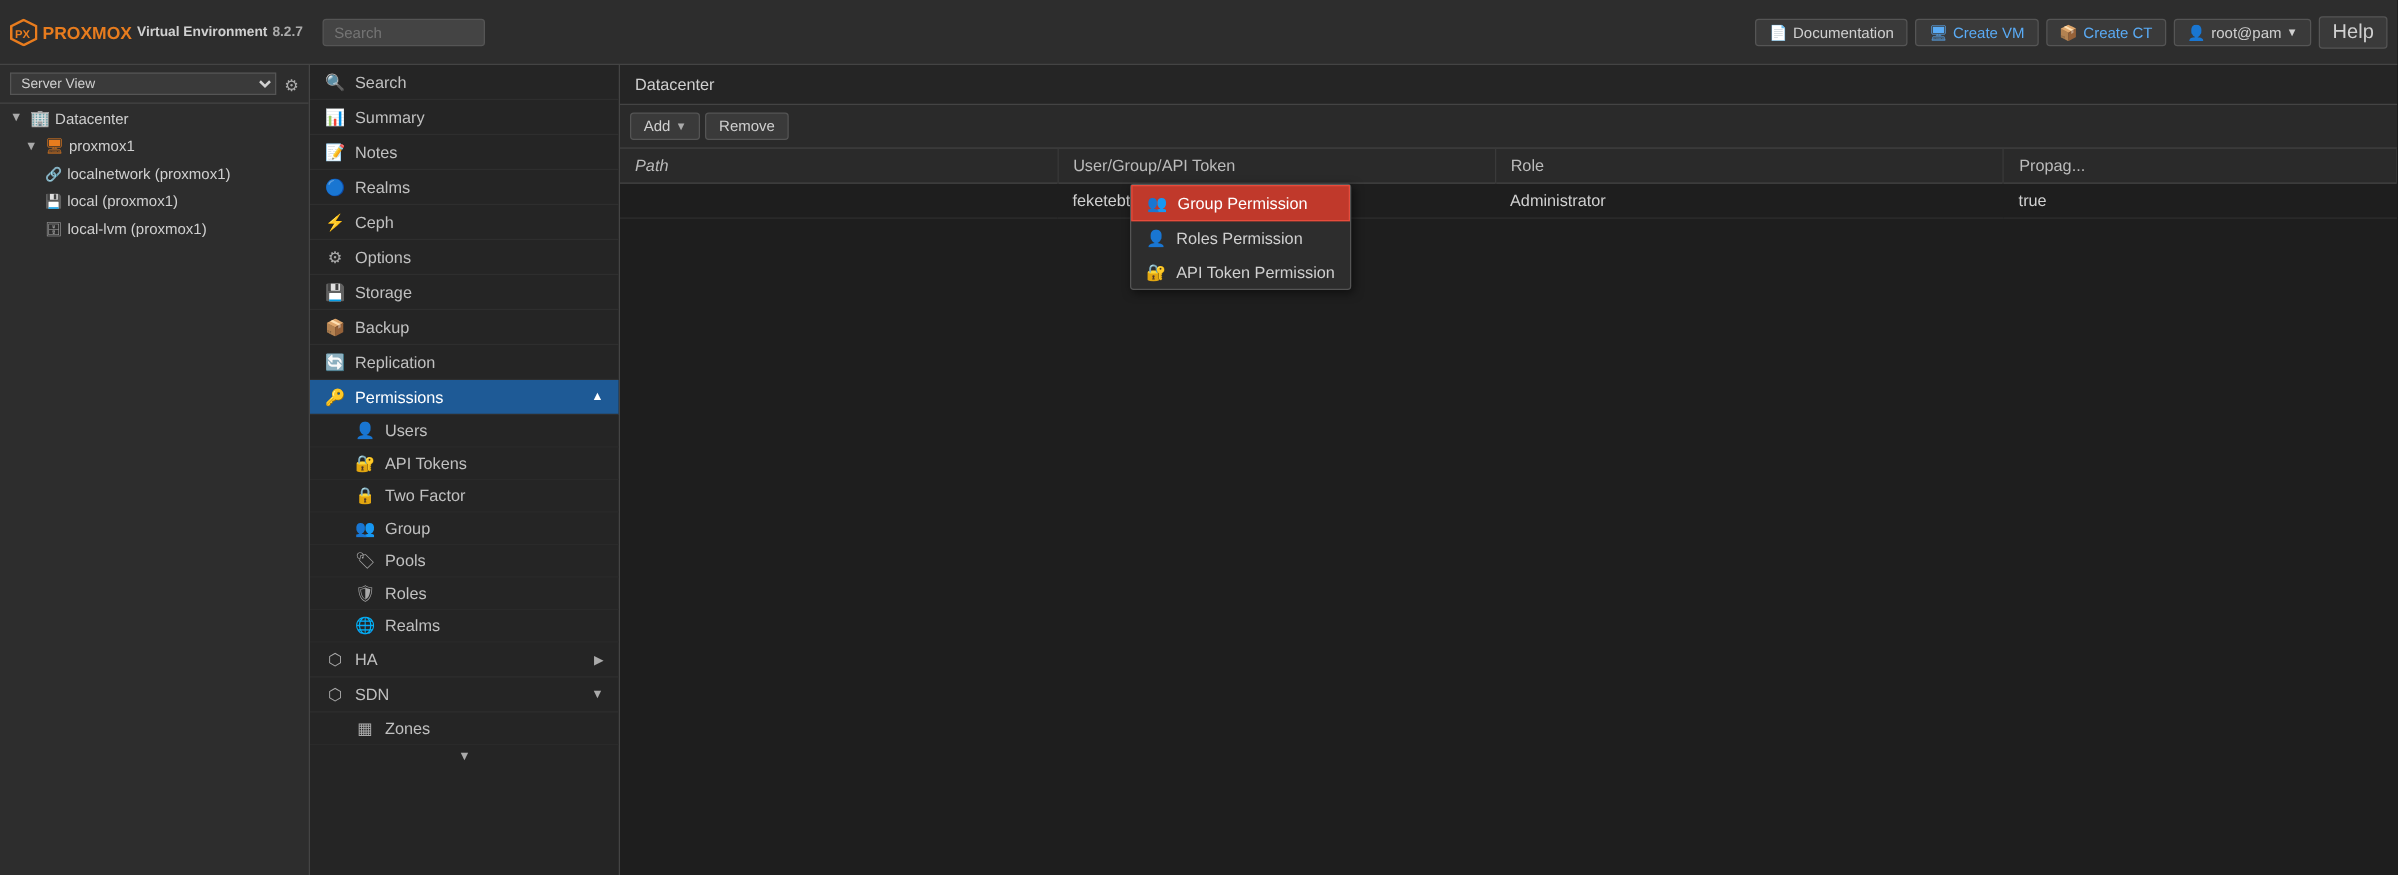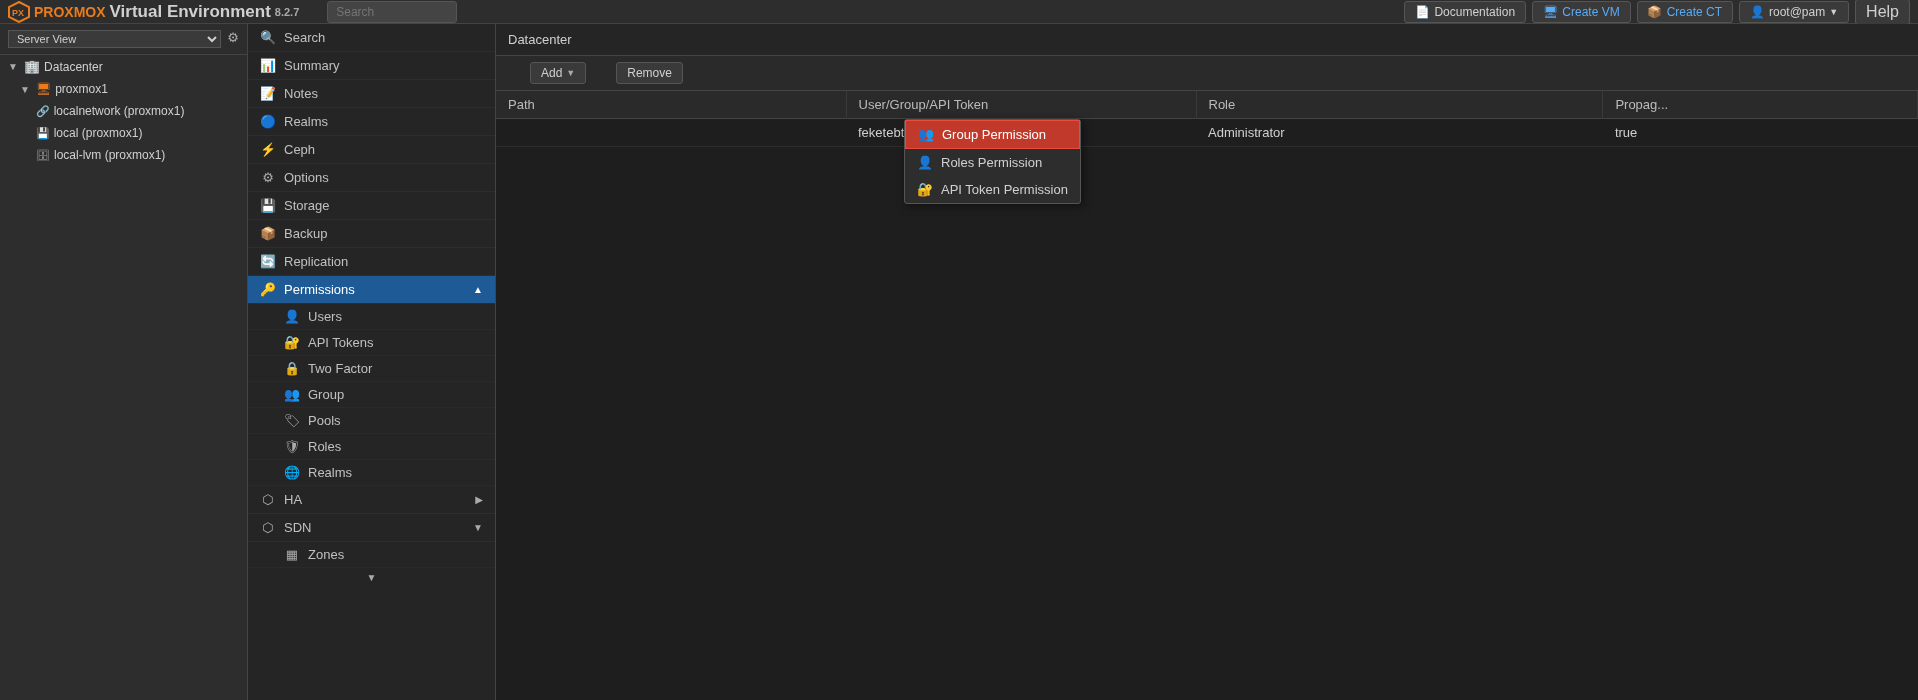--- a/index.html
+++ b/index.html
@@ -12,23 +12,23 @@
       overflow: hidden;
       display: flex;
       flex-direction: column;
     }
 
     
     .topbar {
       display: flex;
       align-items: center;
       background: #2d2d2d;
-      height: 24px;
+      height: 52px;
       padding: 0 8px;
-      gap: 24px;
+      gap: 12px;
       border-bottom: 1px solid #444;
       flex-shrink: 0;
     }
     .logo {
       display: flex;
       align-items: center;
       gap: 4px;
       color: #e87c1e;
       font-weight: bold;
       font-size: 14px;
@@ -91,21 +91,21 @@
       width: 248px;
       background: #2d2d2d;
       border-right: 1px solid #444;
       display: flex;
       flex-direction: column;
       overflow-y: auto;
       flex-shrink: 0;
     }
     .sidebar-header {
       display: flex;
-      align-items: flex-start;
+      align-items: flex-end;
       padding: 6px 8px;
       border-bottom: 1px solid #444;
       gap: 6px;
     }
     .sidebar-header-select {
       background: #3a3a3a;
       border: 1px solid #555;
       color: #d0d0d0;
       font-size: 11px;
       padding: 1px 4px;
@@ -197,21 +197,20 @@
       display: flex;
       align-items: center;
       gap: 4px;
       background: #3a3a3a;
       border: 1px solid #555;
       color: #d0d0d0;
       padding: 3px 10px;
       border-radius: 3px;
       font-size: 12px;
       cursor: pointer;
-      margin-left: 26px;
     }
     .toolbar-btn .dropdown-arrow { font-size: 9px; color: #aaa; }
     .table-container {
       flex: 1;
       overflow-y: auto;
     }
     table {
       width: 100%;
       border-collapse: collapse;
       font-size: 13px;
@@ -227,21 +226,21 @@
       font-weight: normal;
       border-right: 1px solid #3a3a3a;
     }
     tbody tr {
       border-bottom: 1px solid #2e2e2e;
     }
     tbody td {
       padding: 6px 12px;
       color: #d0d0d0;
     }
-    .col-path { width: 350px; }
+    .col-path { width: 350px; font-style: italic; }
     .col-user { width: 350px; margin-left: 28px; }
     .col-role { flex: 1; }
     .dropdown-menu {
       position: absolute;
       top: 95px;
       left: 408px;
       background: #2d2d2d;
       border: 1px solid #555;
       border-radius: 3px;
       z-index: 200;
@@ -268,21 +267,21 @@
 </head>
 <body>
 
 <div class="topbar">
   <div class="logo">
     <svg class="logo-icon" viewBox="0 0 22 22">
       <polygon points="11,1 21,6 21,16 11,21 1,16 1,6" fill="none" stroke="#e87c1e" stroke-width="2"></polygon>
       <text x="4" y="15" font-size="9" fill="#e87c1e" font-weight="bold">PX</text>
     </svg>
     <span style="color:#e87c1e;font-weight:bold;">PROXMOX</span>
-    <span style="color:#d0d0d0;font-size:17px;">Virtual Environment</span>
+    <span style="color:#d0d0d0;font-size:11px;">Virtual Environment</span>
     <span style="color:#aaa;font-size:11px;">8.2.7</span>
   </div>
   <input class="topbar-search" type="text" placeholder="Search" style="">
   <div class="topbar-right">
     <button class="topbar-btn topbar-btn-doc">
       <span>📄</span>
       <span>Documentation</span>
     </button>
     <button class="topbar-btn topbar-btn-vm">
       <span>🖥</span>

